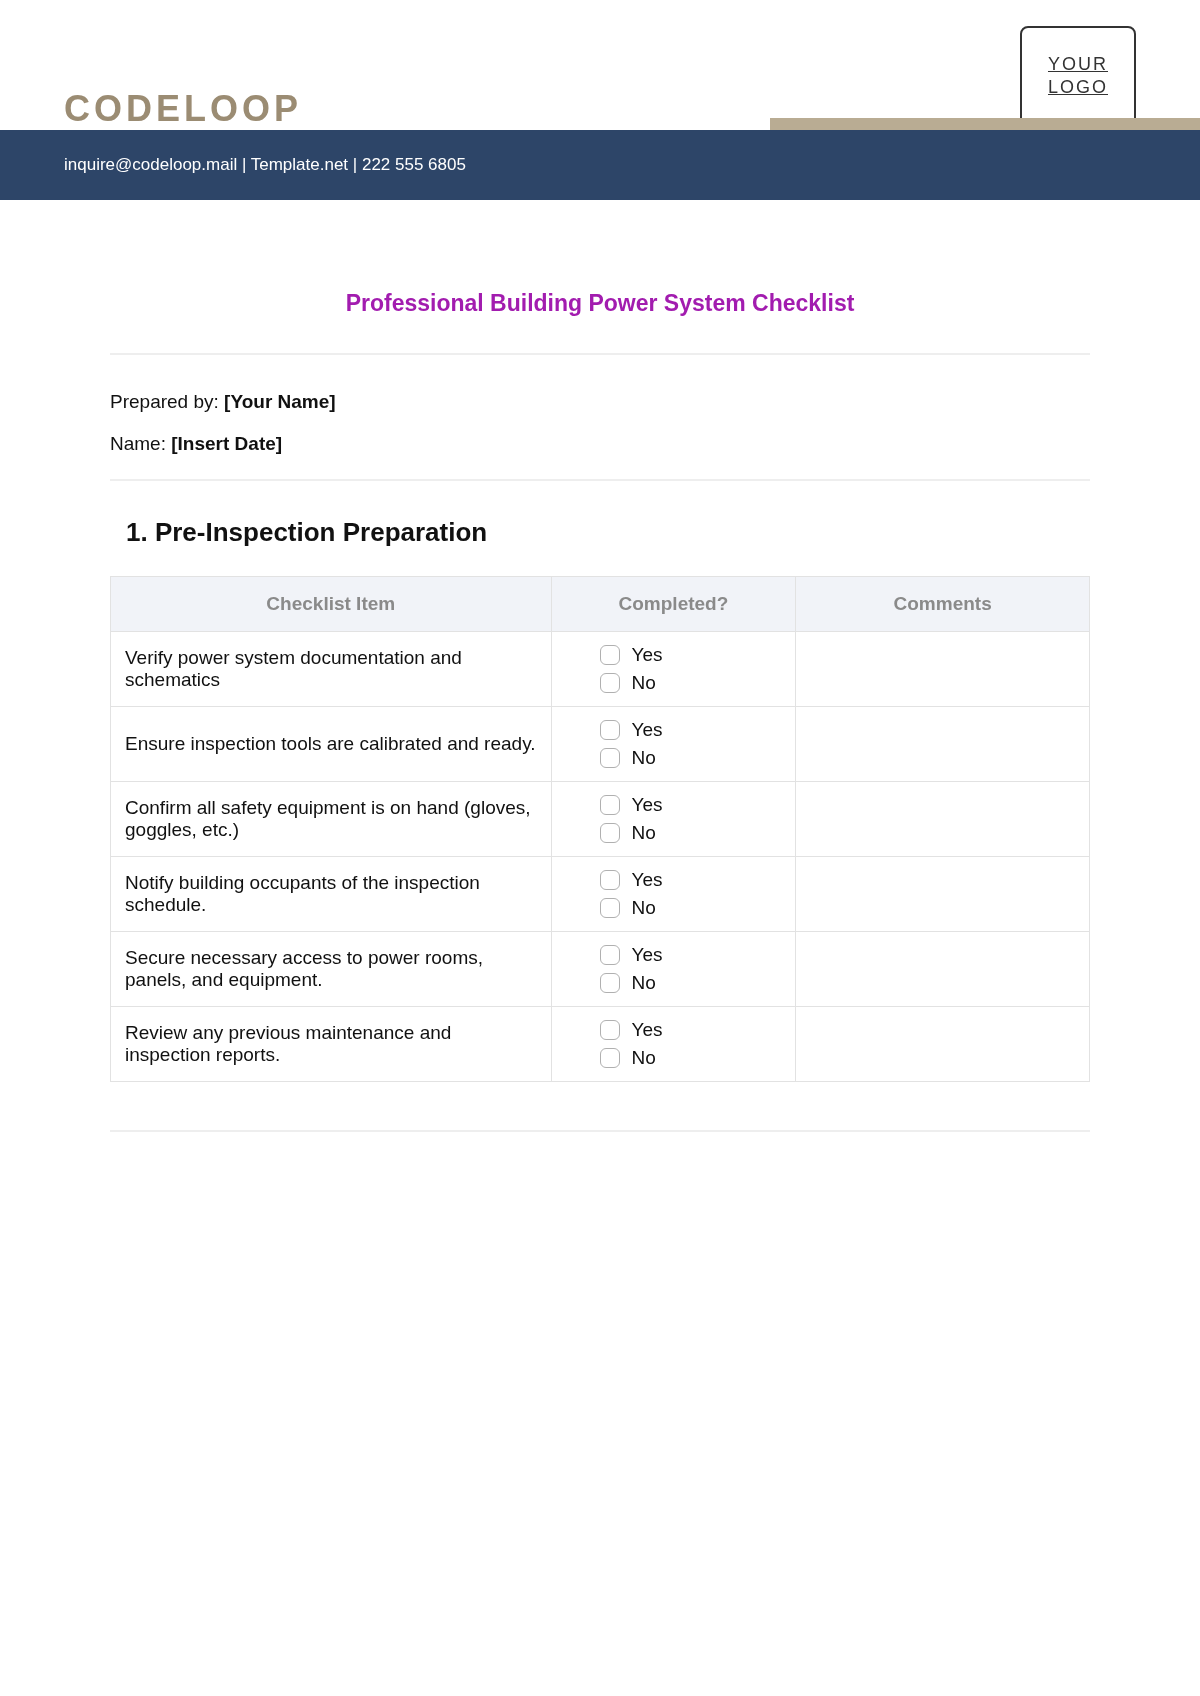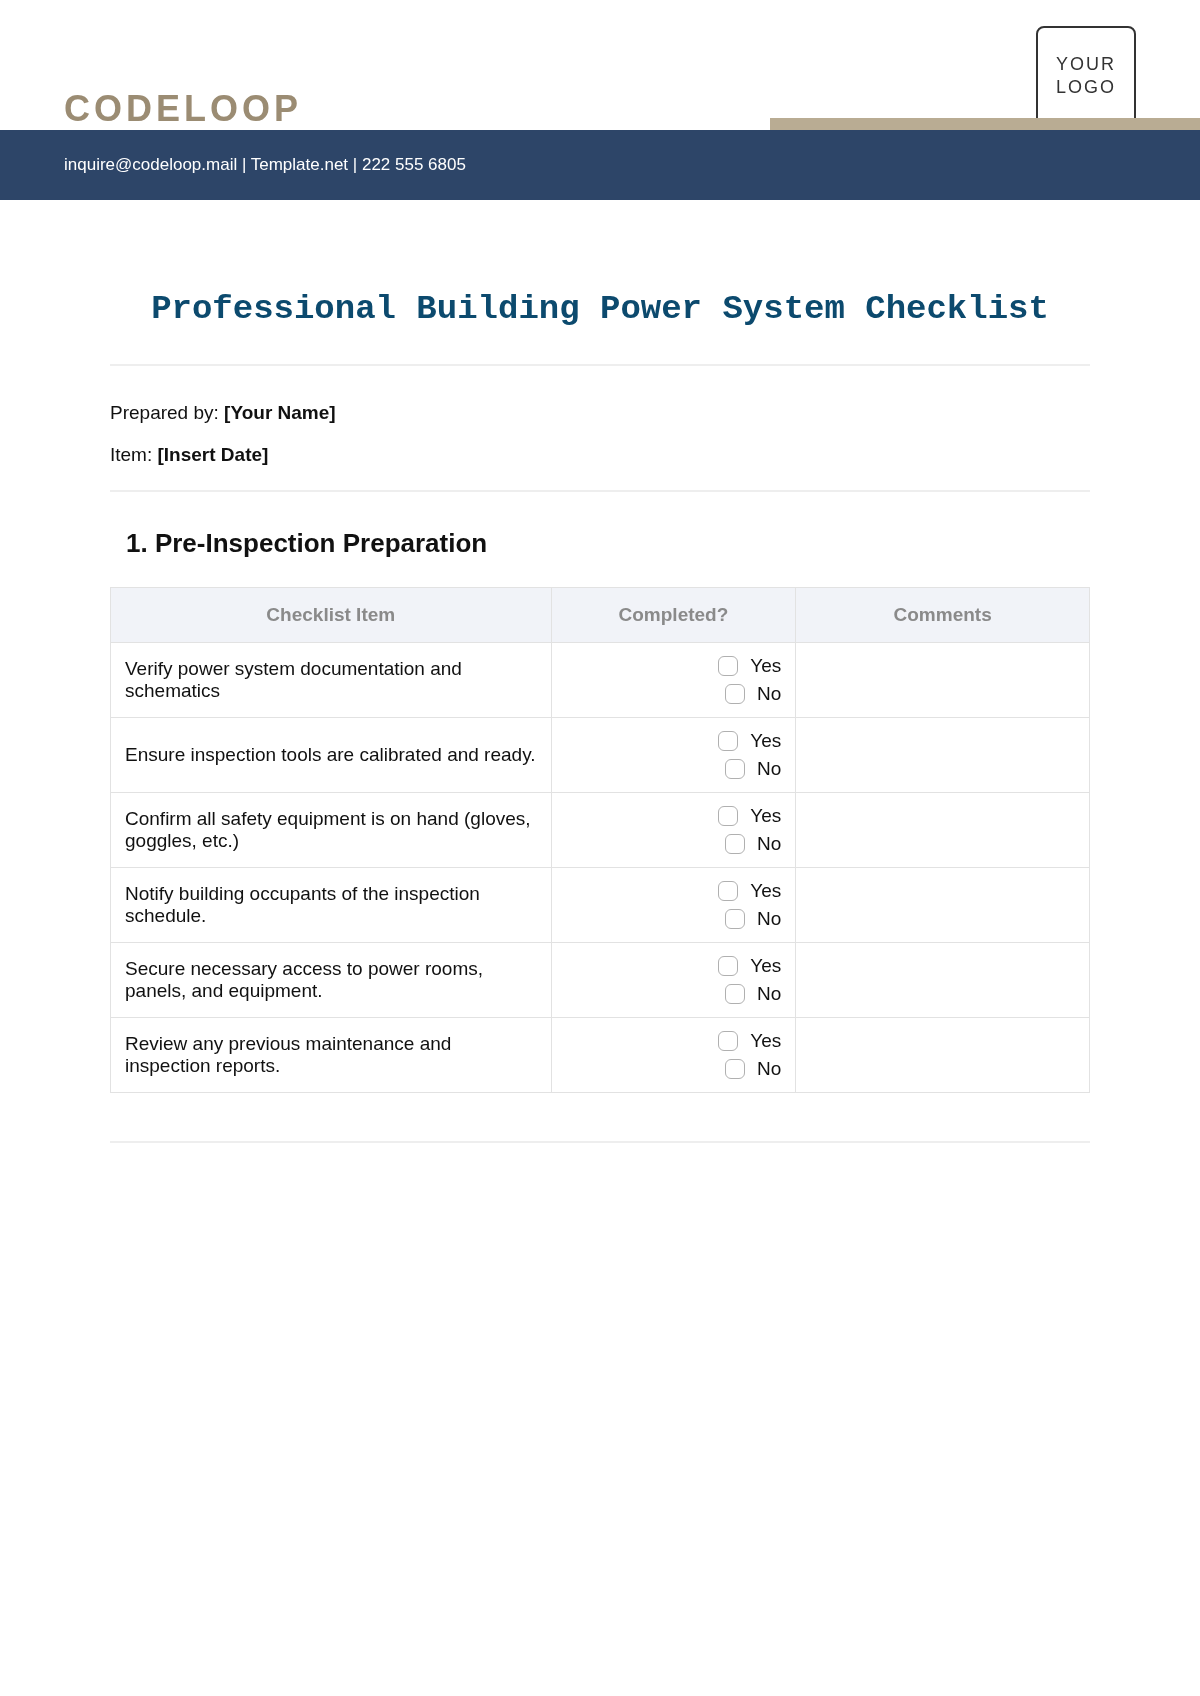--- a/index.html
+++ b/index.html
@@ -17,34 +17,35 @@
       padding: 48px 64px 0 64px;
       height: 130px;
     }
     .brand {
       font-size: 36px;
       font-weight: 700;
       letter-spacing: 4px;
       color: #9b8c73;
     }
     .logo-box {
-      width: 100px;
+      width: 116px;
       height: 100px;
       border: 2px solid #333;
       border-radius: 8px;
       display: flex;
       align-items: center;
       justify-content: center;
       text-align: center;
       font-size: 18px;
       font-weight: 400;
       letter-spacing: 2px;
       line-height: 1.3;
       color: #333;
       margin-bottom: 4px;
+      text-decoration: underline;
     }
     .header-bar-wrap {
       position: relative;
       width: 100%;
       height: 70px;
     }
     .header-bar {
       background: #2d4568;
       width: 100%;
       height: 70px;
@@ -59,26 +60,25 @@
       top: -12px;
       right: 0;
       width: 430px;
       height: 12px;
       background: #b9ac93;
     }
     .content {
       padding: 90px 110px 40px 110px;
     }
     .title {
-      font-size: 34px;
+      font-size: 23px;
       font-weight: 700;
       text-align: center;
-      color: #0c4a6e;
+      color: #a21caf;
       margin-bottom: 36px;
-      font-family: Liberation Mono, monospace;
     }
     hr.sep {
       border: none;
       border-top: 2px solid #eee;
       margin: 0 0 36px 0;
     }
     .meta-line {
       font-size: 19px;
       margin-bottom: 20px;
       color: #111;
@@ -111,21 +111,21 @@
       vertical-align: middle;
       color: #111;
     }
     .col-item { width: 45%; }
     .col-completed { width: 25%; }
     .col-comments { width: 30%; }
     .yn-group {
       display: flex;
       flex-direction: column;
       gap: 6px;
-      align-items: flex-end;
+      align-items: flex-start;
       padding-left: 34px;
     }
     .yn-option {
       display: flex;
       align-items: center;
       gap: 12px;
     }
     .checkbox {
       width: 20px;
       height: 20px;
@@ -158,21 +158,21 @@
 <div class="content">
 
   <h1 class="title">Professional Building Power System Checklist</h1>
   <hr class="sep">
 
   <div class="meta-line">
     <span class="label">Prepared by:</span>
     <span class="value">[Your Name]</span>
   </div>
   <div class="meta-line">
-    <span class="label">Item:</span>
+    <span class="label">Name:</span>
     <span class="value">[Insert Date]</span>
   </div>
 
   <hr class="sep" style="margin-top:24px;">
 
   <h2 class="section-heading">1. Pre-Inspection Preparation</h2>
 
   <table class="checklist">
     <thead>
       <tr>

